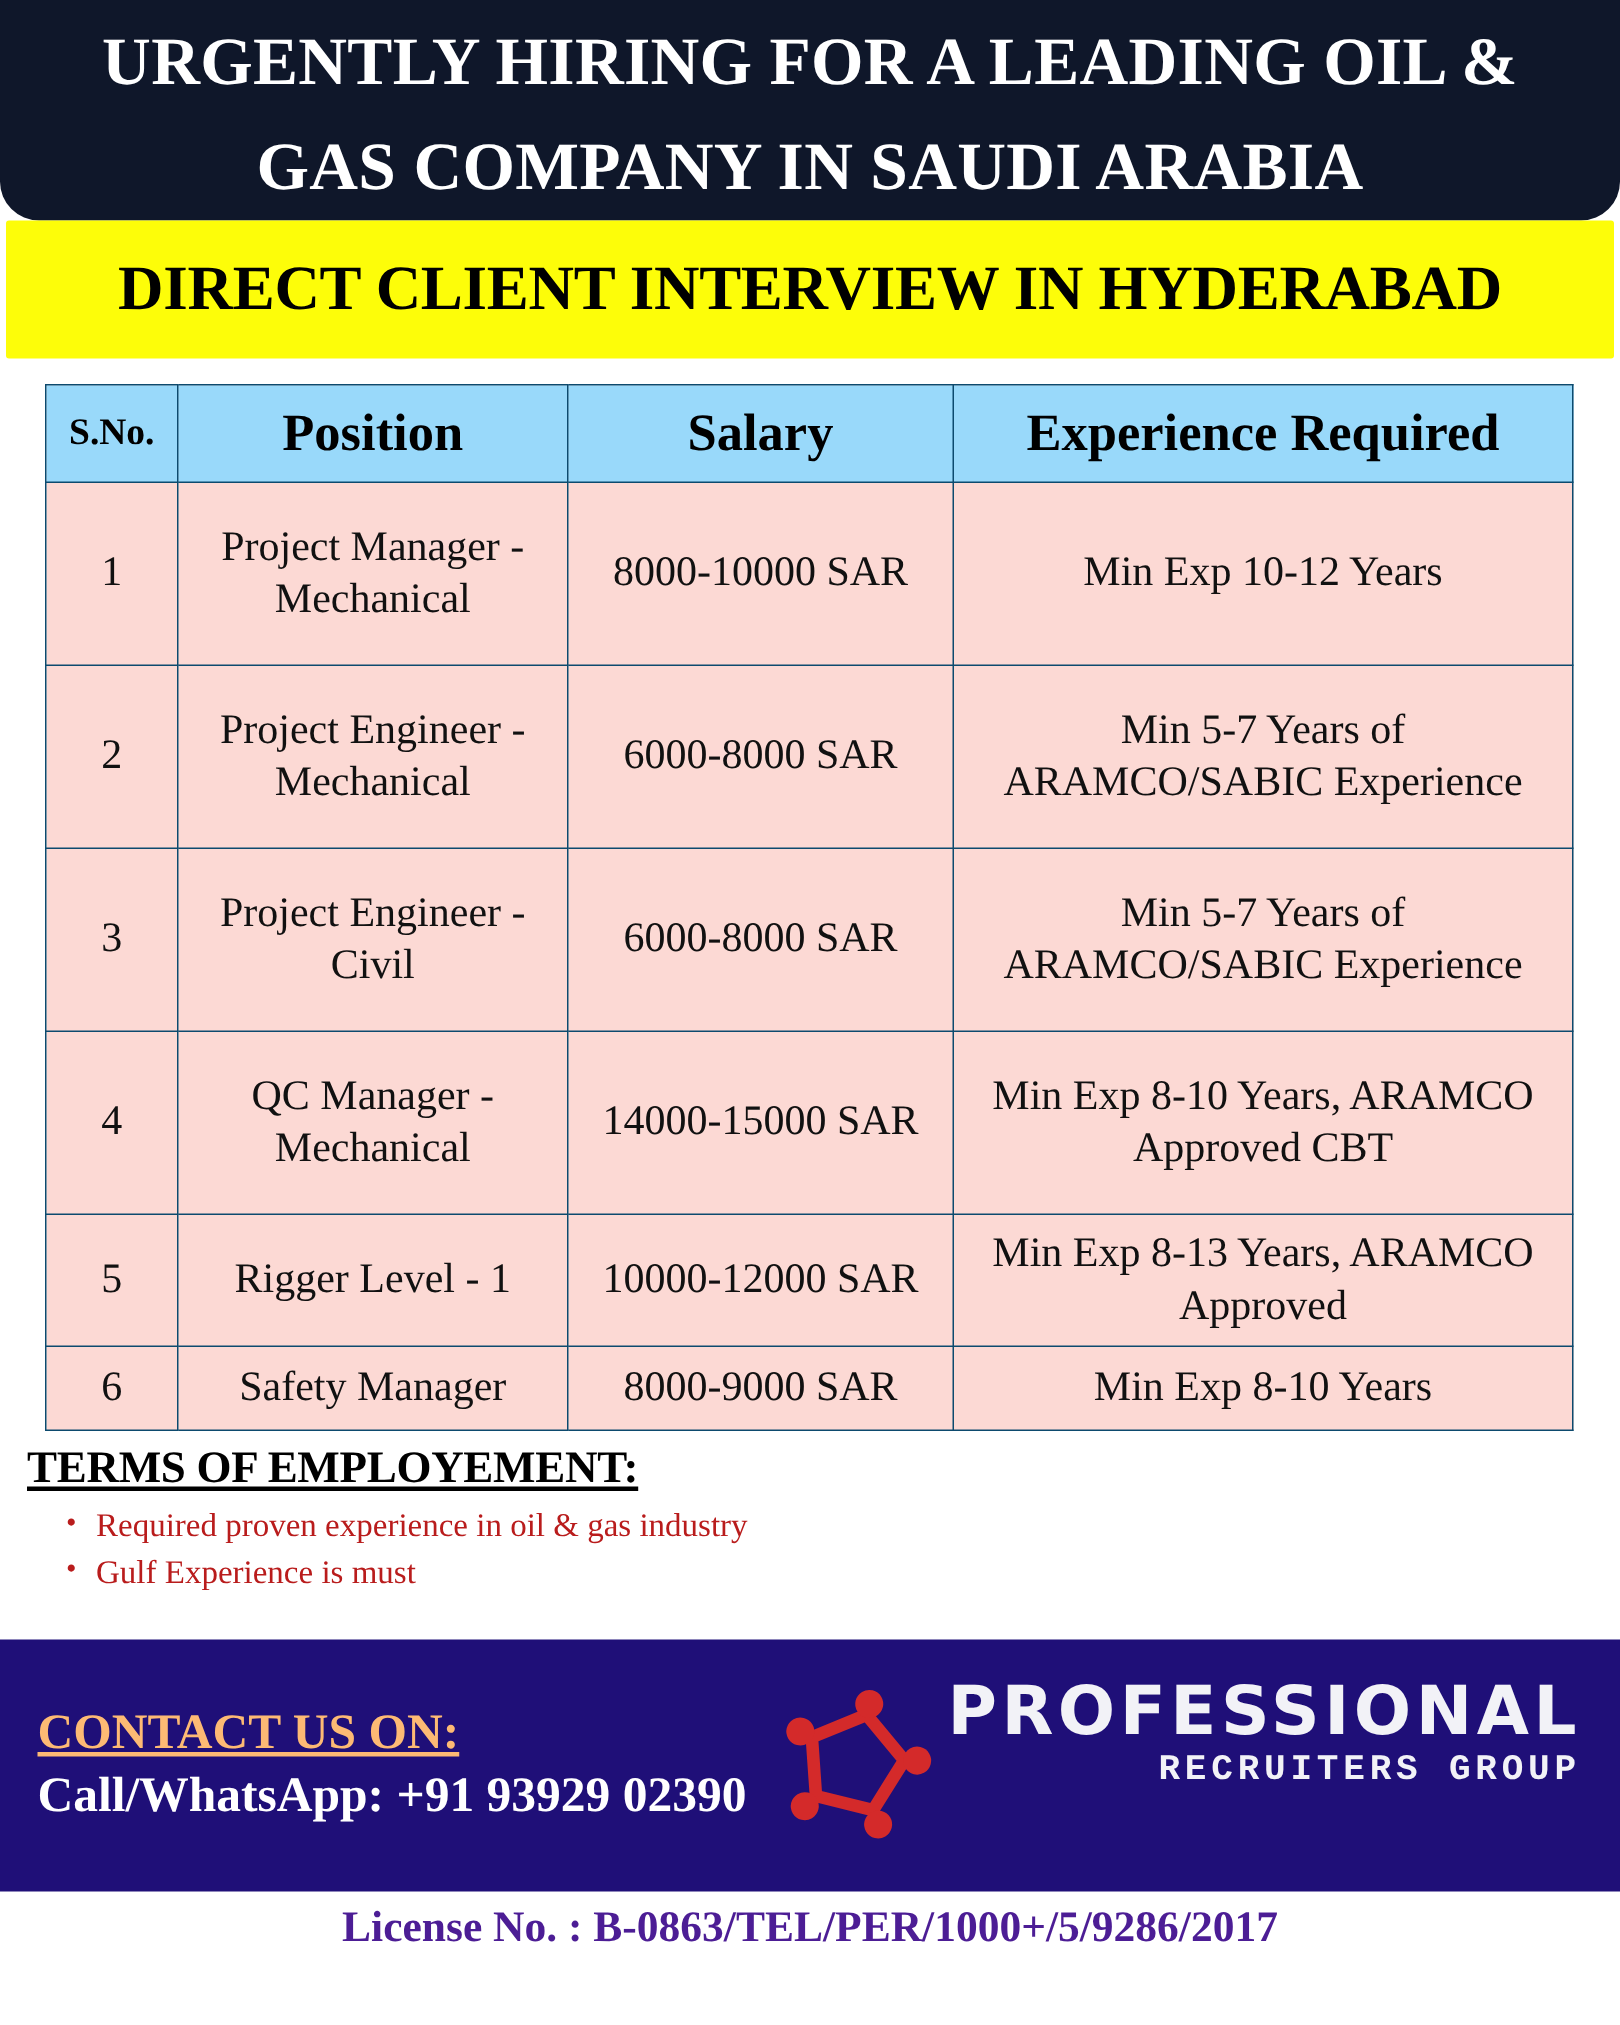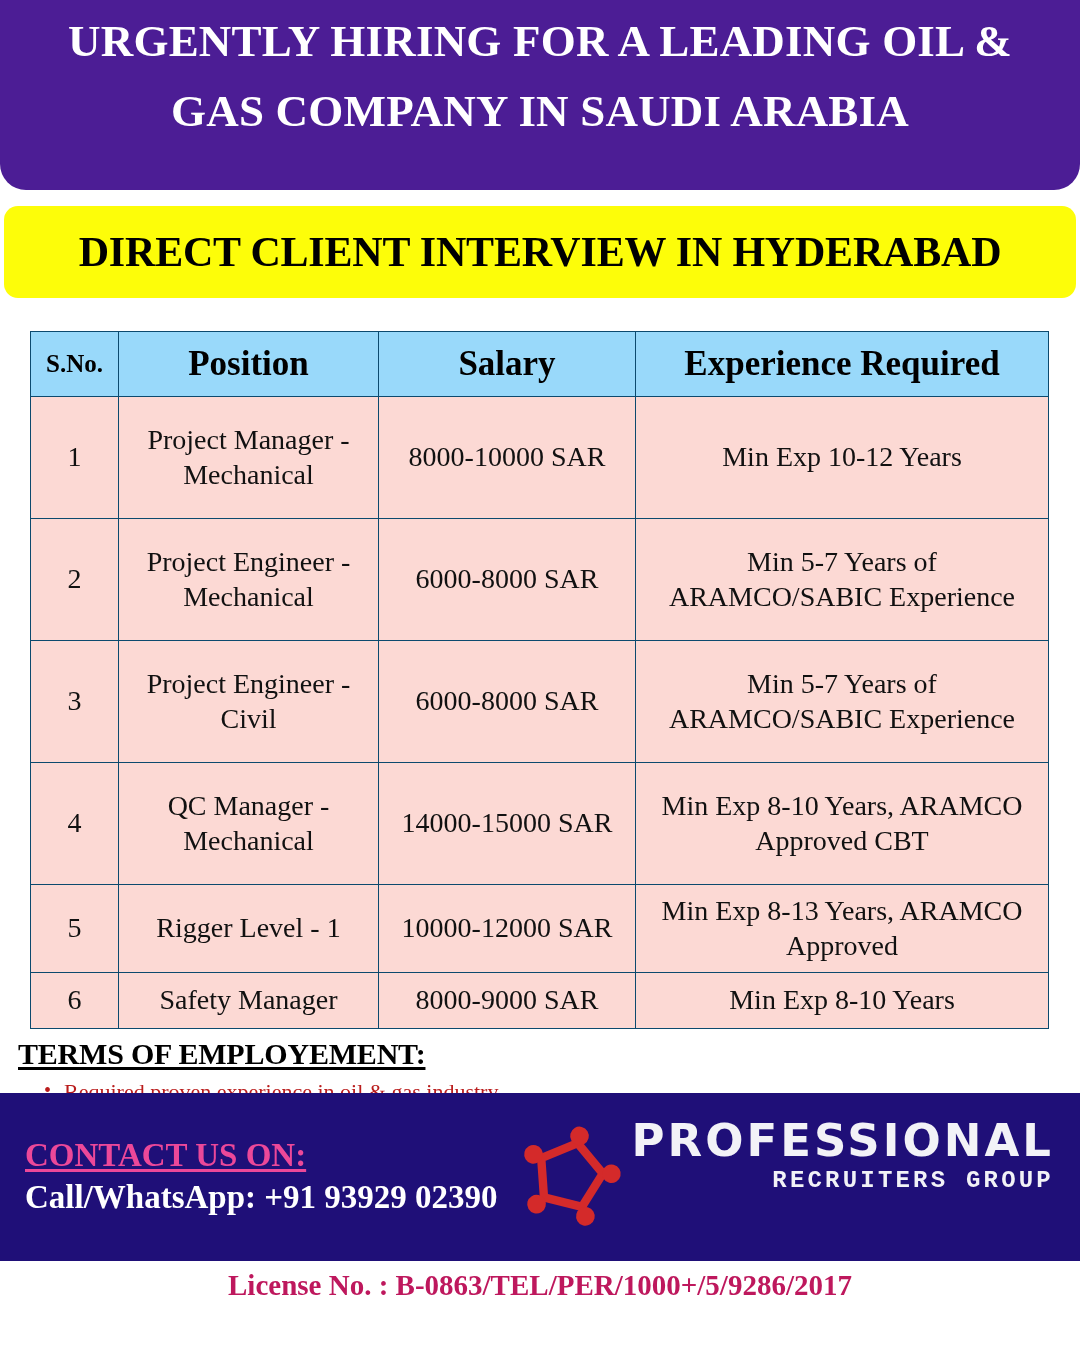--- a/index.html
+++ b/index.html
@@ -10,24 +10,24 @@
     width: 1080px;
     height: 1350px;
     background: #ffffff;
     font-family: "Liberation Serif", "DejaVu Serif", serif;
     overflow: hidden;
     position: relative;
   }
 
   
   .header-band {
-    background: #4c1d95;
+    background: #0f172a;
     border-bottom-left-radius: 26px;
     border-bottom-right-radius: 26px;
-    height: 190px;
+    height: 147px;
     box-sizing: border-box;
     padding: 6px 22px 0 22px;
     display: flex;
     flex-direction: column;
     justify-content: flex-start;
     align-items: center;
   }
   .header-line {
     color: #ffffff;
     font-weight: bold;
@@ -35,22 +35,22 @@
     line-height: 70px;
     letter-spacing: 0.2px;
     white-space: nowrap;
     text-align: center;
   }
 
   
   .yellow-band {
     background: #fdfd09;
     height: 92px;
-    margin: 16px 4px;
-    border-radius: 14px;
+    margin: 0 4px;
+    border-radius: 2px;
     display: flex;
     align-items: center;
     justify-content: center;
   }
   .yellow-band-text {
     color: #000000;
     font-weight: bold;
     font-size: 42px;
     white-space: nowrap;
     letter-spacing: -0.2px;
@@ -134,21 +134,21 @@
     background: #1f0f78;
     box-sizing: border-box;
     display: flex;
     align-items: center;
   }
   .contact-left {
     padding-left: 25px;
     flex: 0 0 auto;
   }
   .contact-heading {
-    color: #ec4899;
+    color: #fdba74;
     font-weight: bold;
     font-size: 33px;
     text-decoration: underline;
     text-underline-offset: 3px;
     line-height: 1.25;
   }
   .contact-row {
     color: #ffffff;
     font-weight: bold;
     font-size: 33px;
@@ -196,21 +196,21 @@
   .license {
     position: absolute;
     left: 0;
     top: 1265px;
     width: 1080px;
     text-align: center;
   }
   .license-line {
     font-size: 29px;
     font-weight: bold;
-    color: #be185d;
+    color: #4c1d95;
     line-height: 1.38;
   }
 </style>
 </head>
 <body>
 
 <div class="header-band">
   <div class="header-line">URGENTLY HIRING FOR A LEADING OIL &amp;</div>
   <div class="header-line">GAS COMPANY IN  SAUDI ARABIA</div>
 </div>

